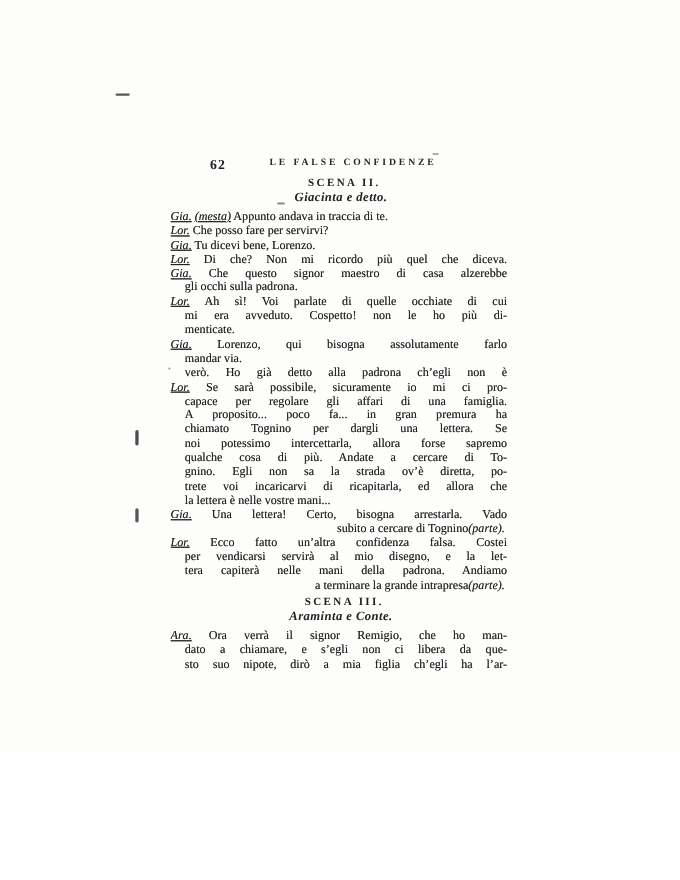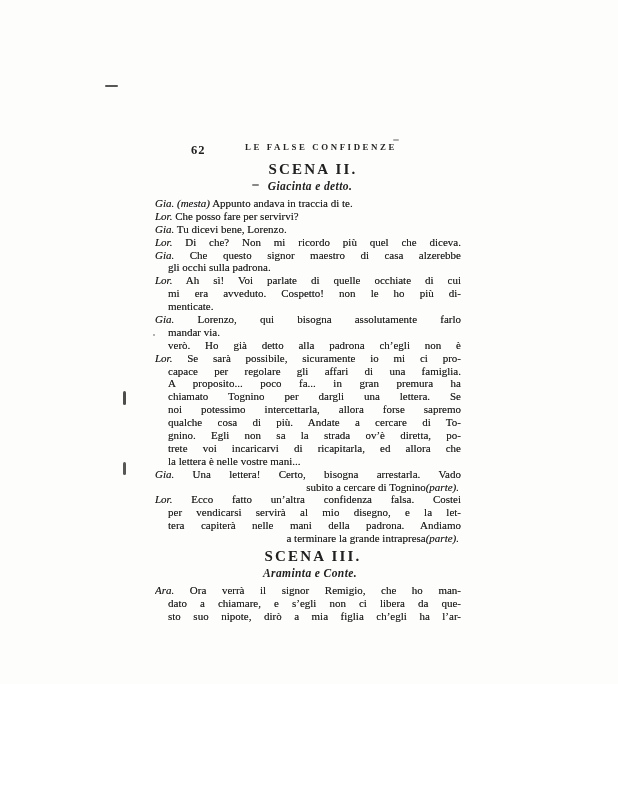--- a/index.html
+++ b/index.html
@@ -20,38 +20,38 @@
     position:absolute;left:36px;top:1px;
     font-size:12.5px;font-weight:bold;letter-spacing:1px;
   }
   .running-title{
     text-align:center;padding-left:26px;
     font-size:8.8px;font-weight:bold;letter-spacing:2.6px;
     color:#262626;
   }
   .scene-heading{
     text-align:center;font-weight:bold;
-    font-size:15px;letter-spacing:2.2px;
+    font-size:10px;letter-spacing:2.2px;
     margin:3px 0 2px 10px;
   }
   .scene-subheading{
     text-align:center;font-weight:bold;font-style:italic;
     font-size:11.5px;letter-spacing:.4px;
     margin:0 0 5px 4px;
   }
   .speeches{font-size:11px;line-height:12.9px;}
   .line{
     height:12.9px;overflow:hidden;
     text-align:left;white-space:normal;
     text-shadow:0 0 .5px rgba(20,20,20,.55);
   }
   .line.indent{padding-left:13px;}
   .line.just{text-align:justify;text-align-last:justify;}
   .line.split{display:flex;justify-content:flex-end;padding-right:2px;}
-  .it{font-style:italic;}
+  .it{font-style:italic;text-decoration:underline;}
   .parte{font-style:italic;}
   .watermark{
     position:absolute;left:302px;top:694px;
     color:#bdbdbd;white-space:nowrap;
   }
   .wm-prefix{font-size:5px;color:#cfcfcf;letter-spacing:.3px;vertical-align:3px;}
   .wm-brand{font-size:15px;letter-spacing:.5px;color:#b7b7b7;}
   .speck{position:absolute;background:#3a3a3a;border-radius:1px;}
   .speck.s1{left:105px;top:85px;width:13px;height:2px;opacity:.85;}
   .speck.s2{left:252px;top:184px;width:7px;height:1.5px;opacity:.6;}

